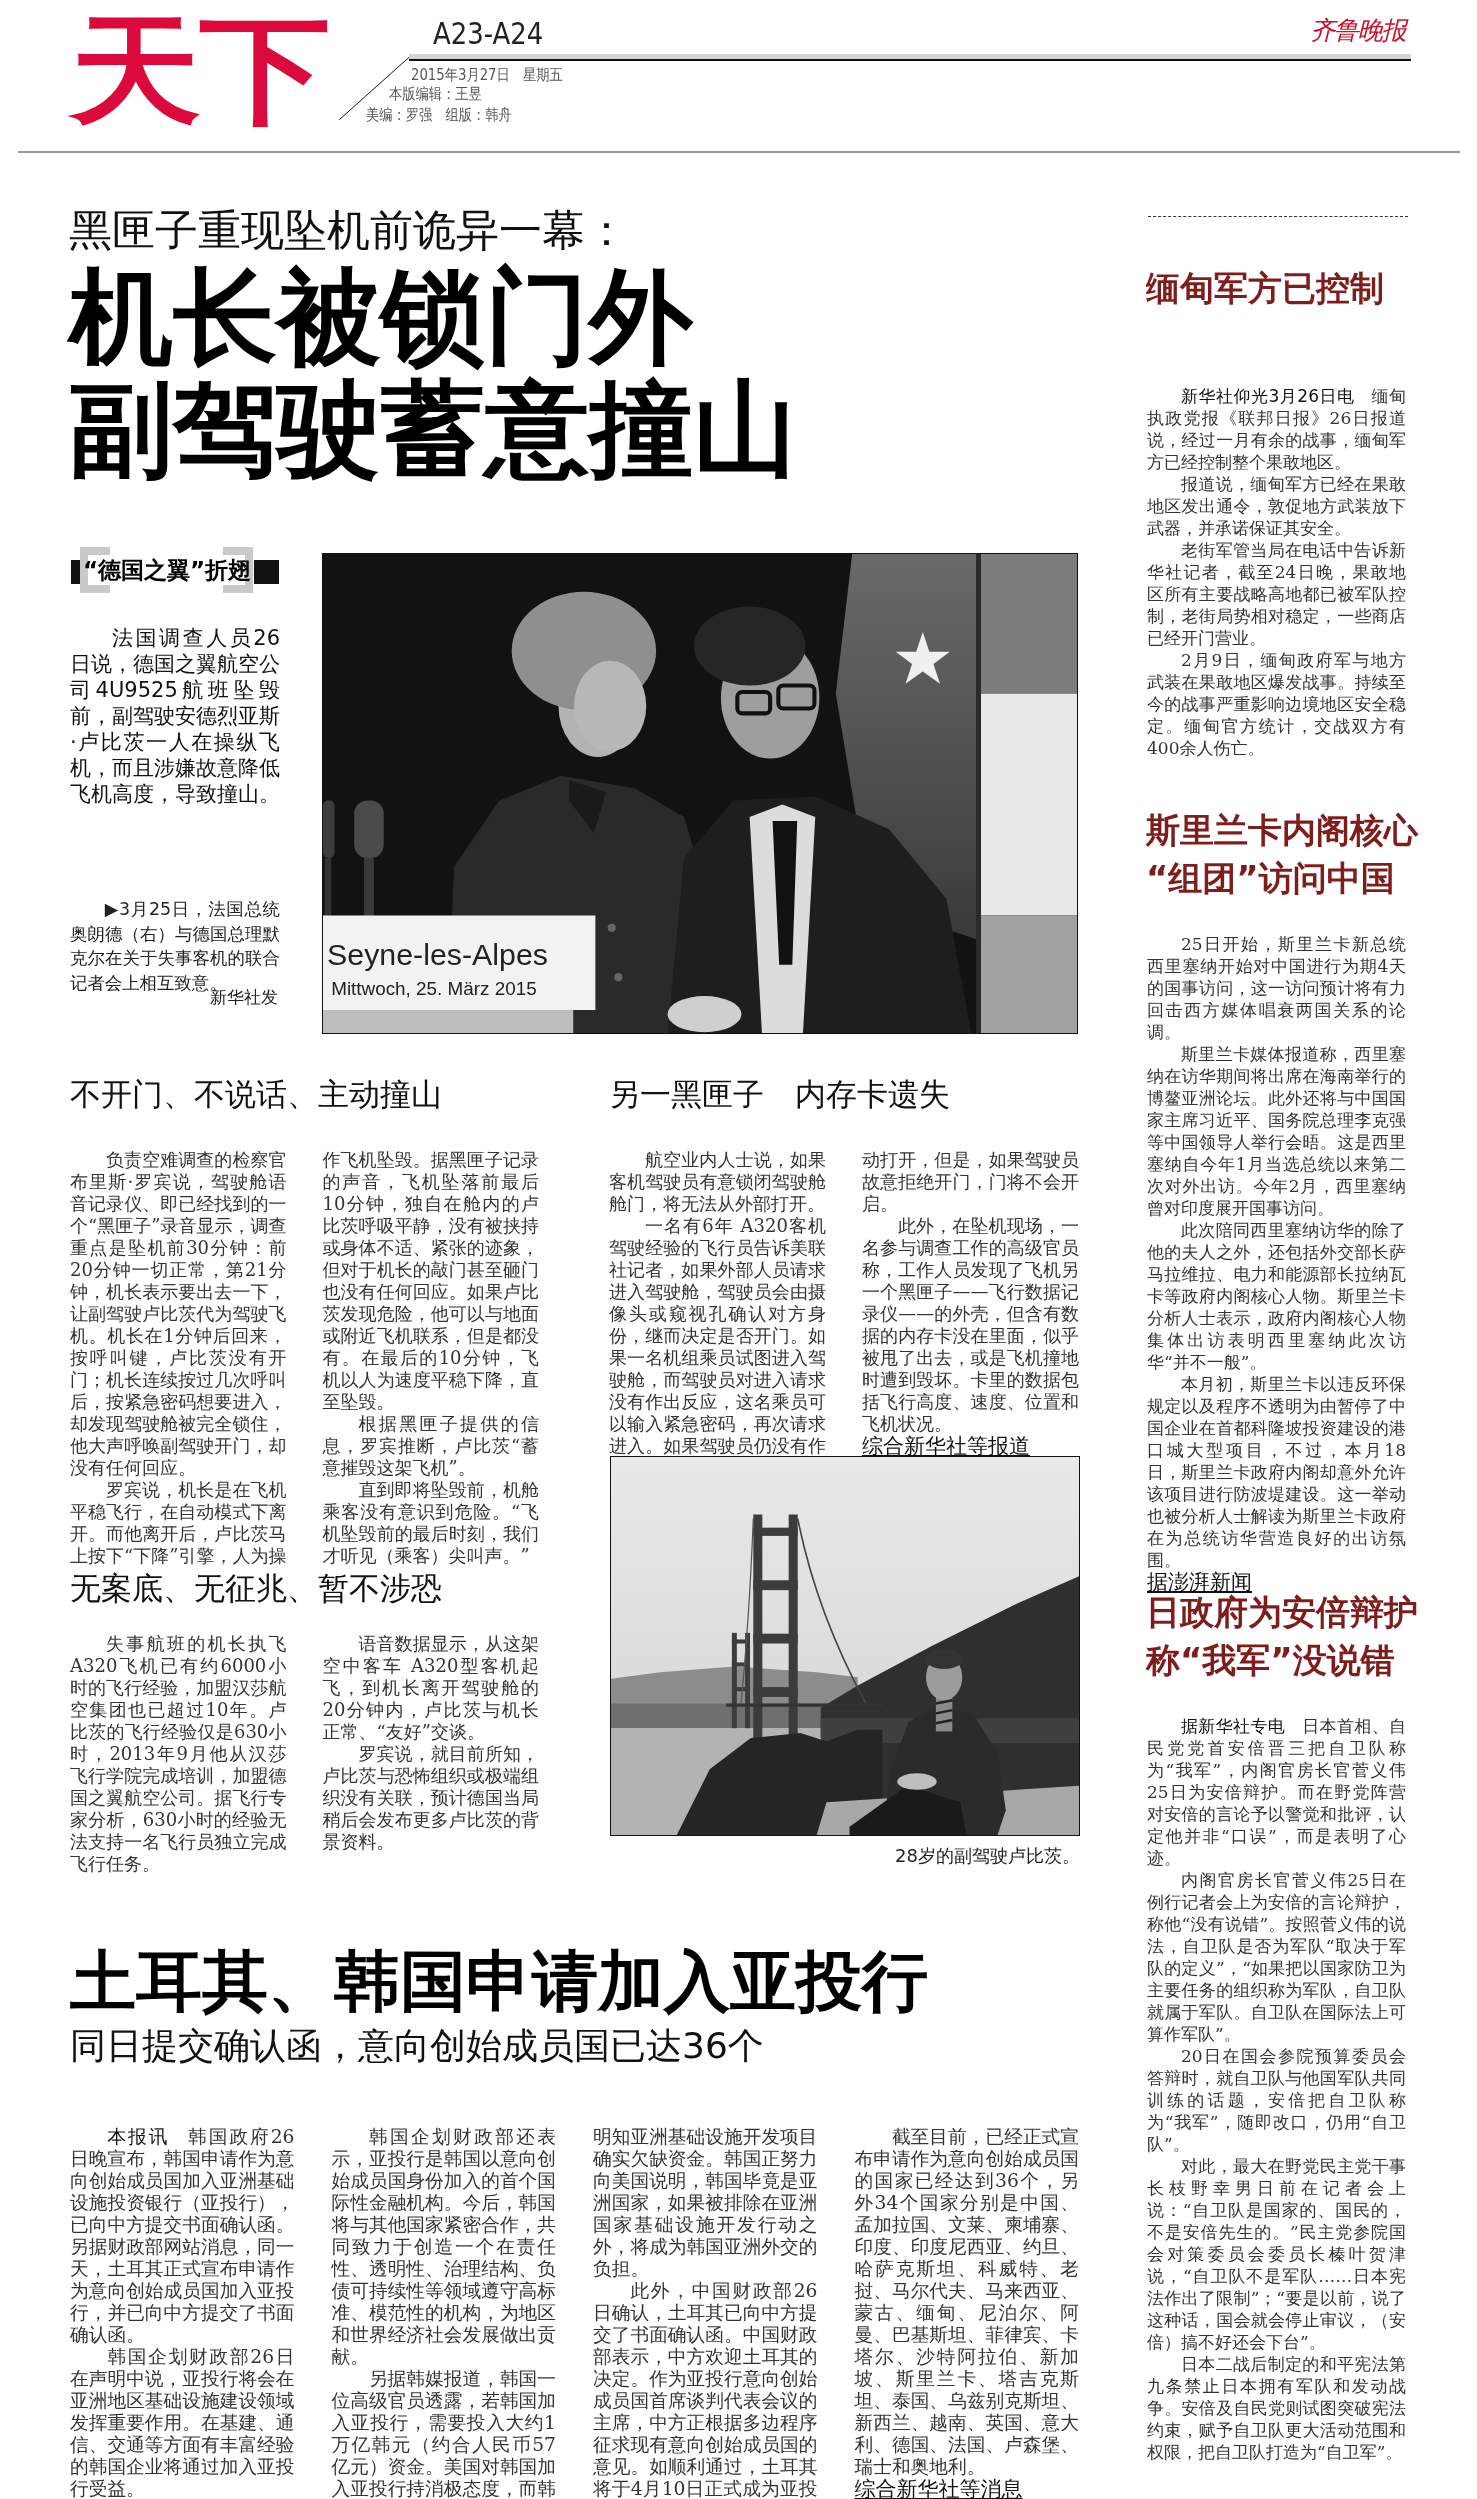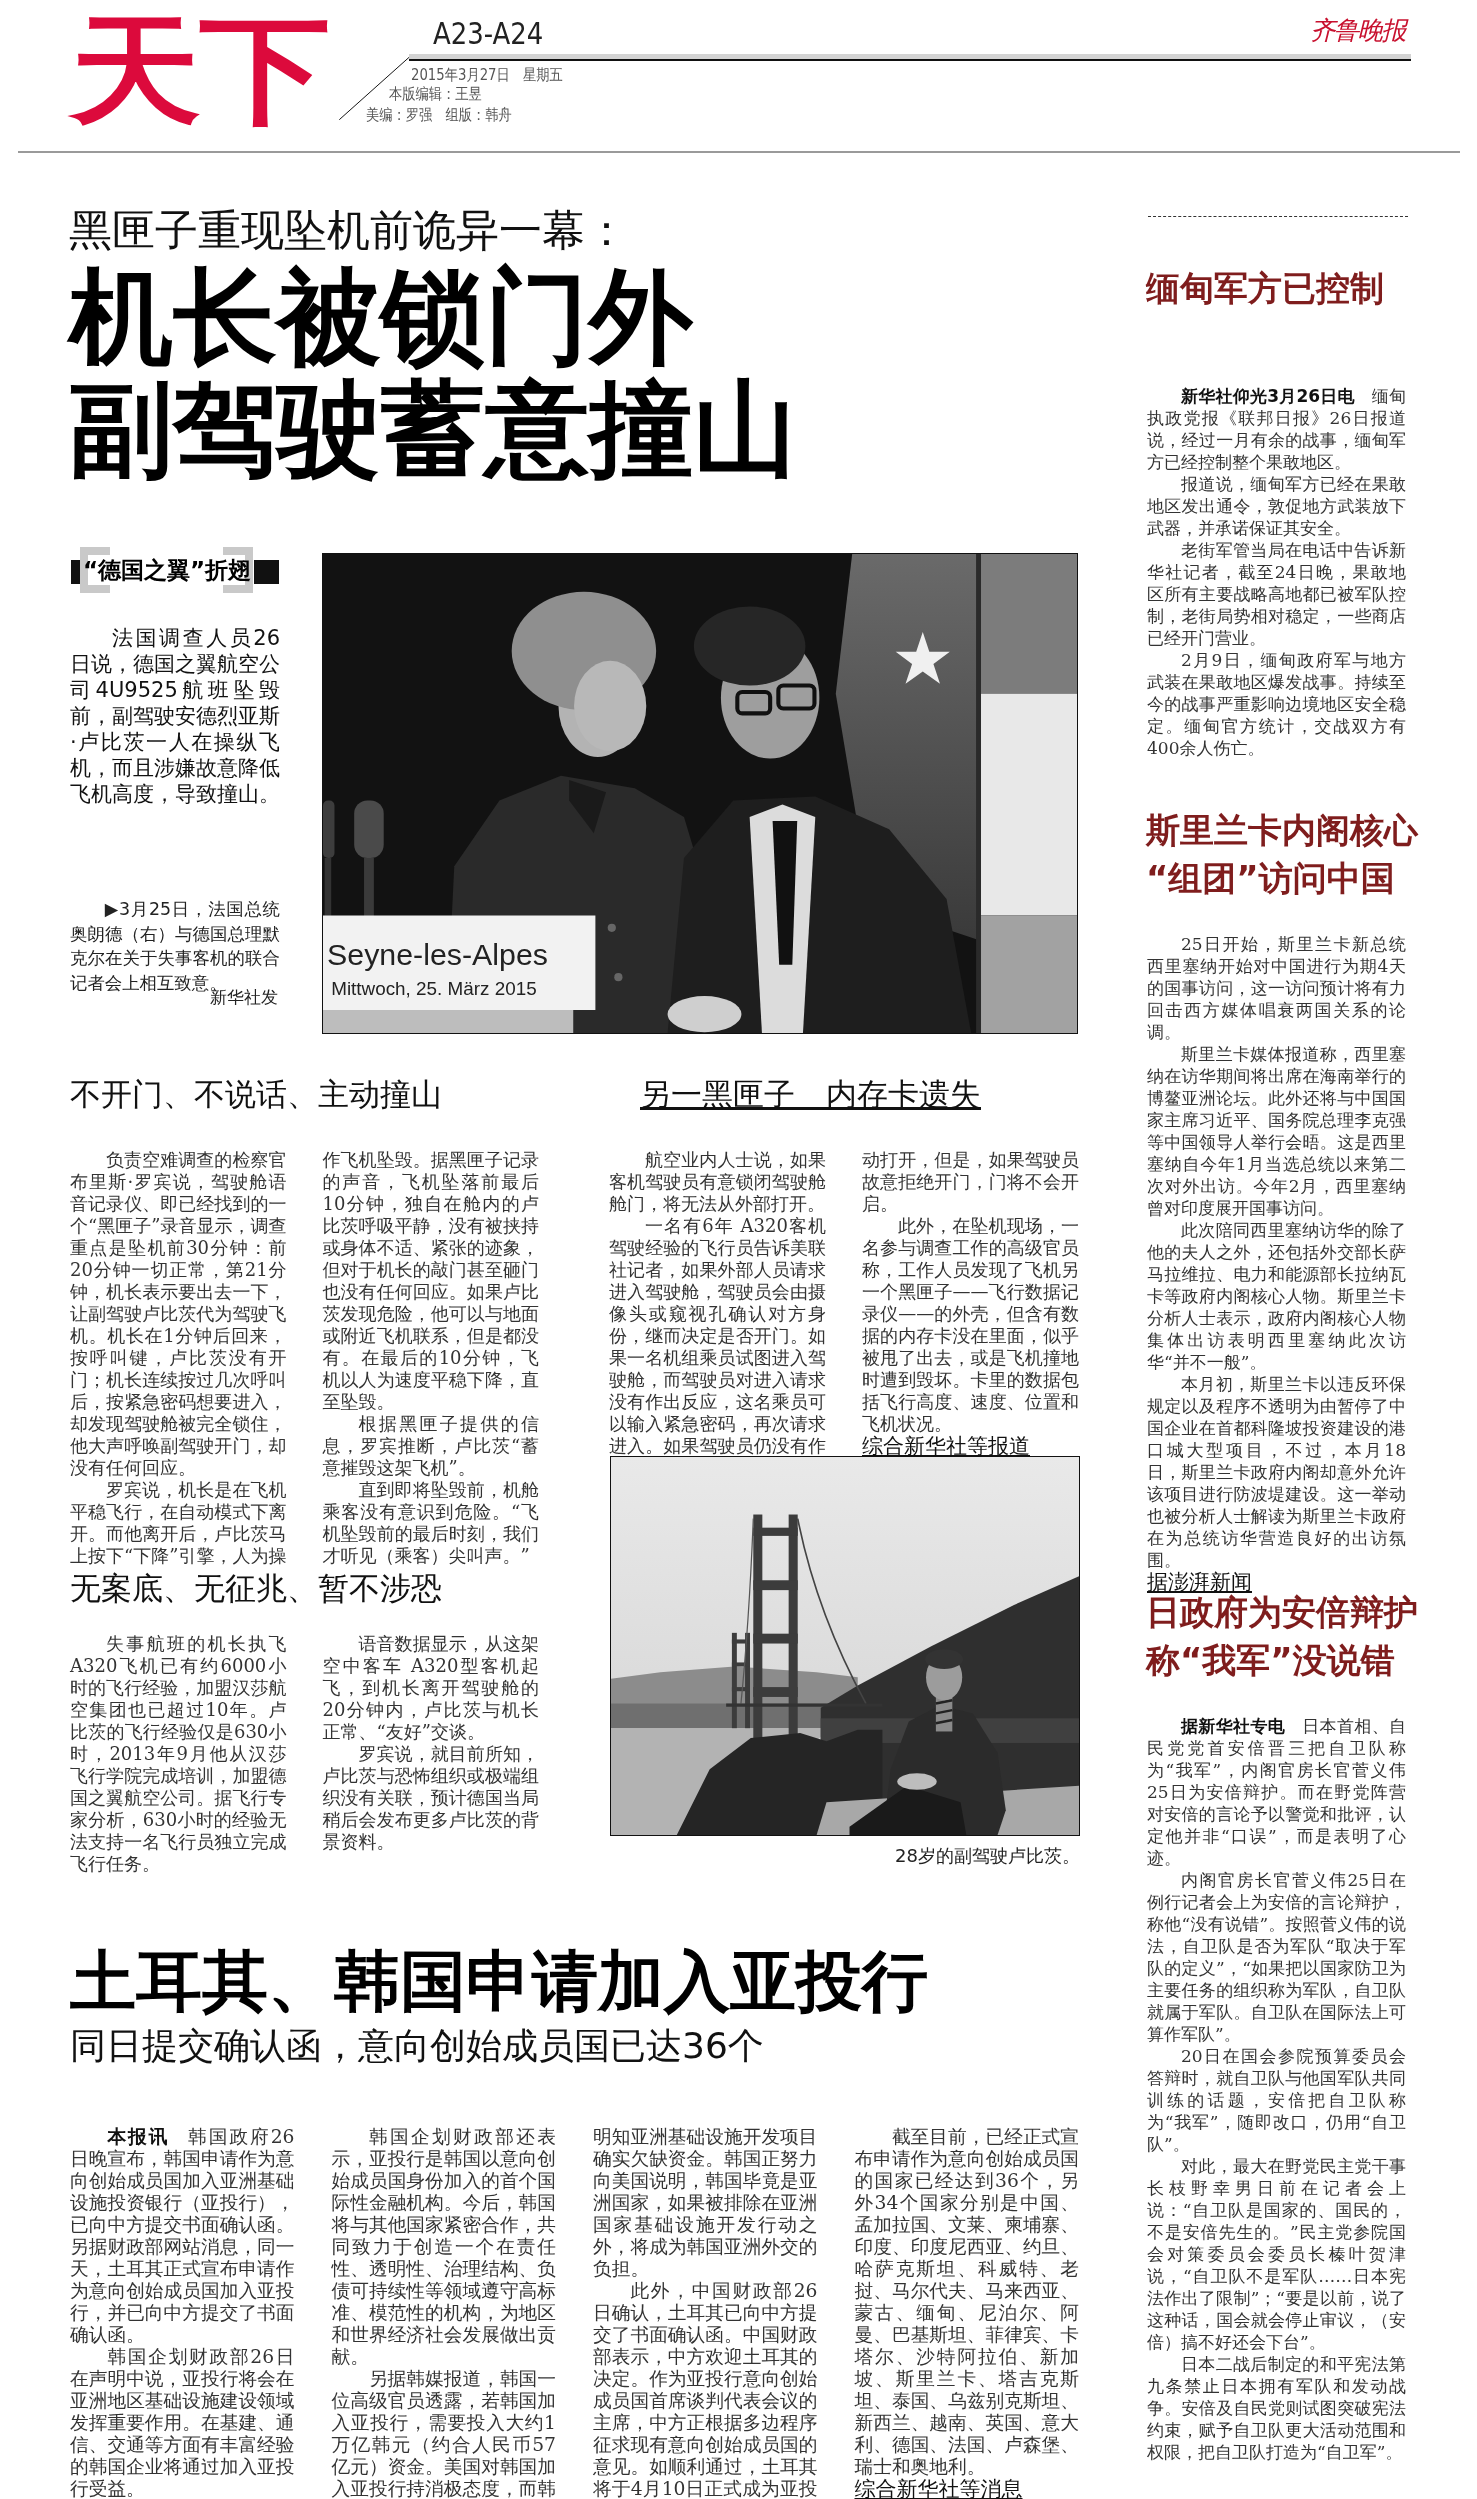--- a/index.html
+++ b/index.html
@@ -50,21 +50,21 @@
 
   .lead-para { left: 70px; top: 625px; width: 210px; font-size: 21px; line-height: 26px; text-align: justify; color: #111; margin: 0; text-indent: 2em; }
   .caption { left: 70px; top: 897px; width: 210px; font-size: 17.4px; line-height: 24.6px; text-align: justify; color: #222; margin: 0; text-indent: 2em; }
   .credit { left: 70px; top: 986px; width: 208px; text-align: right; font-size: 17px; line-height: 23px; color: #222; }
 
   .photo1 { left: 322px; top: 553px; width: 756px; height: 481px; border: 1.6px solid #111; box-sizing: border-box; background: #141414; }
   .photo1 svg, .photo2 svg { display: block; width: 100%; height: 100%; }
 
   .sec-head { font-size: 31px; line-height: 38px; color: #111; white-space: nowrap; }
   .sec1-head { left: 70px; top: 1075px; }
-  .sec2-head { left: 640px; top: 1075px; text-decoration: underline; }
+  .sec2-head { left: 609px; top: 1075px; }
   .sec3-head { left: 70px; top: 1569px; }
 
   .body-serif { font-family: "DejaVu Serif", serif; color: #333; text-align: justify; }
   .body-serif p { margin: 0; text-indent: 2em; }
   .cols2 { column-count: 2; column-gap: 36px; font-size: 18px; line-height: 22px; }
   .sec1-body { left: 70px; top: 1149px; width: 469px; }
   .sec2-body { left: 609px; top: 1149px; width: 470px; }
   .sec3-body { left: 70px; top: 1633px; width: 469px; }
   .byline { text-indent: 0 !important; text-align: left; font-family: "DejaVu Sans", sans-serif; color: #111; padding-right: 13px; font-size: 21px; text-decoration: underline; }
 
@@ -78,21 +78,21 @@
 
   
   .side-title { left: 1146px; width: 328px; font-size: 34px; line-height: 48px; font-weight: bold; color: #7f1d1d; white-space: nowrap; }
   .side-body { left: 1147px; width: 259px; font-size: 17px; line-height: 22px; }
   .s1-title { top: 264px; }
   .s1-body { top: 385px; }
   .s2-title { top: 806px; }
   .s2-body { top: 933px; }
   .s3-title { top: 1588px; }
   .s3-body { top: 1715px; }
-  .dateline { font-family: "DejaVu Sans", sans-serif; font-weight: bold; color: #111; margin-right: 1em; }
+  .dateline { font-family: "DejaVu Sans", sans-serif; font-weight: normal; color: #111; margin-right: 1em; }
 </style>
 </head>
 <body>
 
 <div id="page">
 
   <div class="abs logo-tianxia">天下</div>
   <div class="abs pages">A23-A24</div>
   <div class="abs gray-band"></div>
   <div class="abs black-line"></div>

